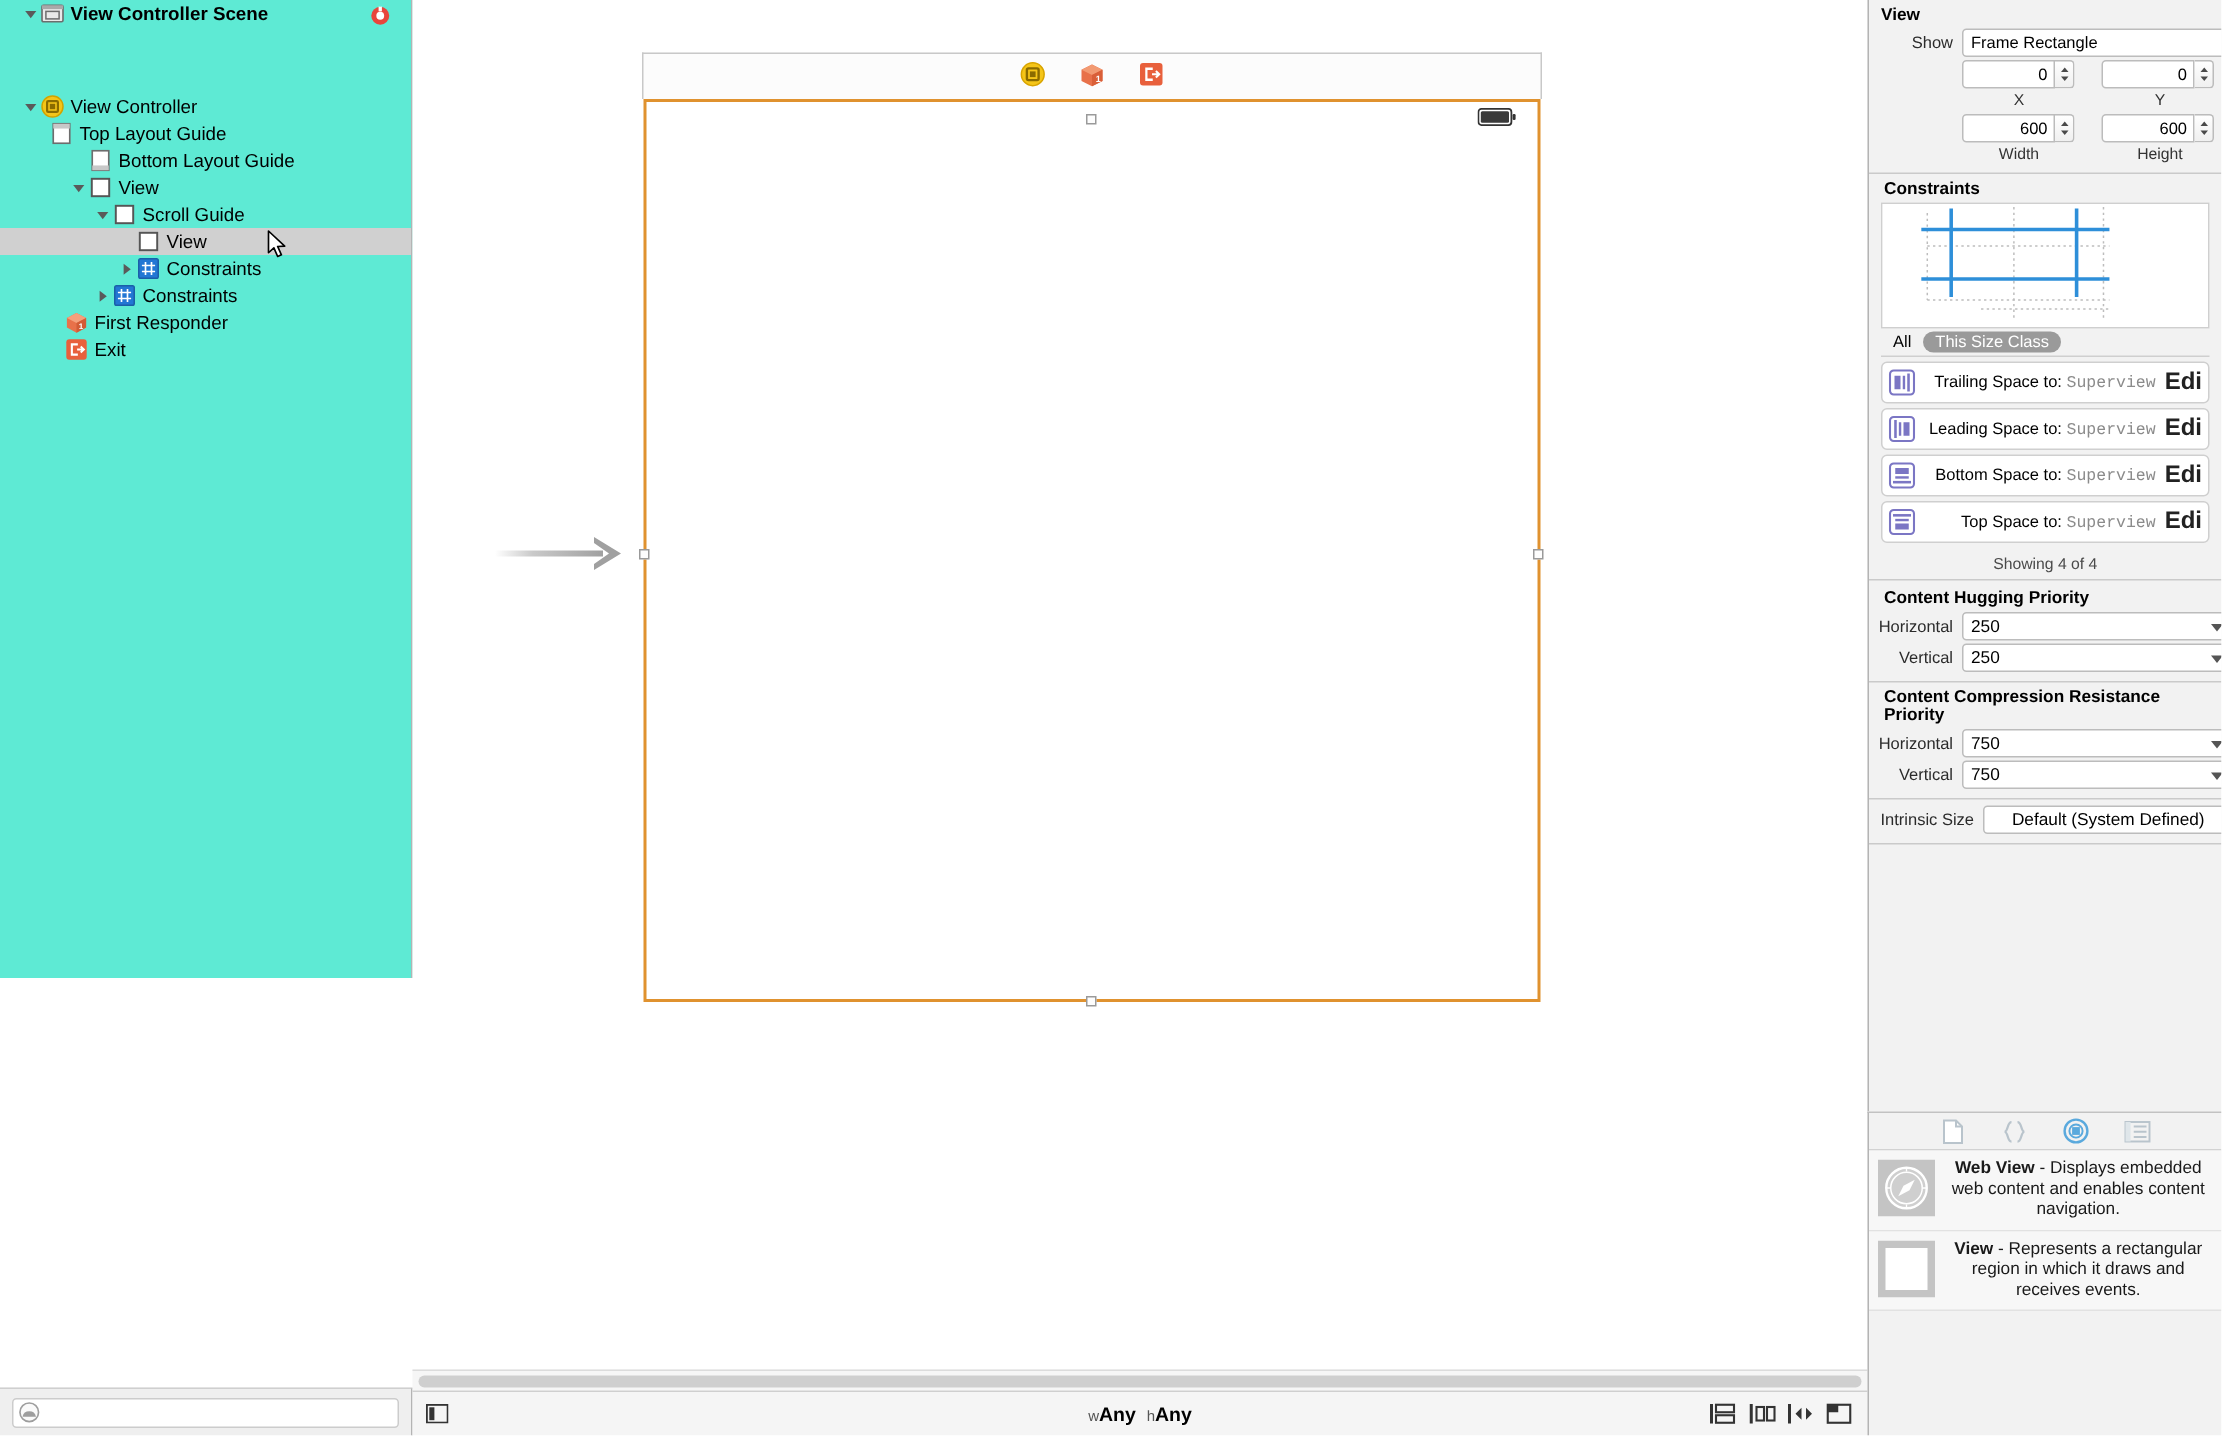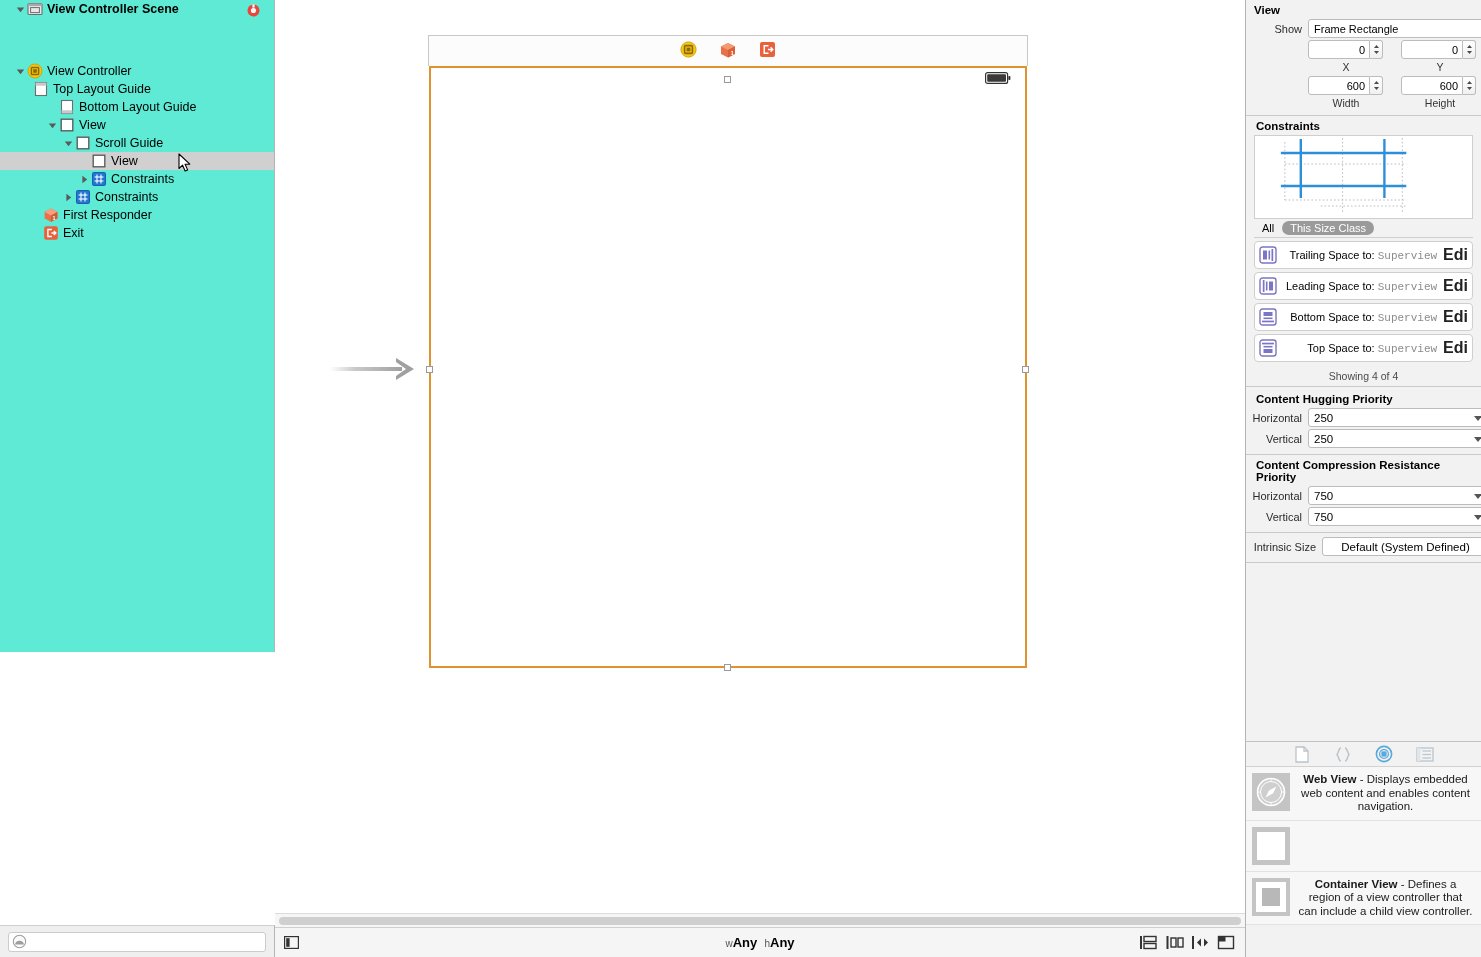--- a/index.html
+++ b/index.html
@@ -759,25 +759,18 @@
                 <line x1="30" y1="19" x2="32.5" y2="19"></line>
               </g>
             </svg></span>
           <span class="lib-text"><b>Web View</b><span> - Displays embedded web content and enables content navigation.</span></span>
         </div>
         <div class="lib-item">
           <span class="lib-icon"><svg width="38" height="38" viewBox="0 0 38 38">
               <rect x="0" y="0" width="38" height="38" fill="#c4c4c4"></rect>
               <rect x="5" y="5" width="28" height="28" fill="#fff"></rect>
             </svg></span>
-        </div>
-        <div class="lib-item">
-          <span class="lib-icon"><svg width="38" height="38" viewBox="0 0 38 38">
-              <rect x="0" y="0" width="38" height="38" fill="#c4c4c4"></rect>
-              <rect x="4" y="4" width="30" height="30" fill="#fff"></rect>
-              <rect x="10" y="10" width="18" height="18" fill="#b8b8b8"></rect>
-            </svg></span>
-          <span class="lib-text"><b>Container View</b><span> - Defines a region of a view controller that can include a child view controller.</span></span>
+          <span class="lib-text"><b>View</b><span> - Represents a rectangular region in which it draws and receives events.</span></span>
         </div>
       </div>
   </div>
 
 </div>
 
 </body></html>

